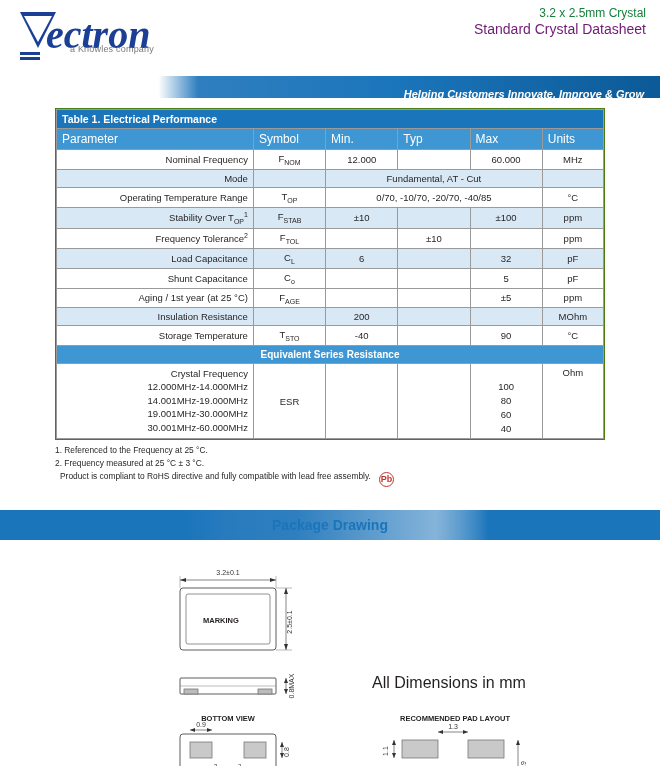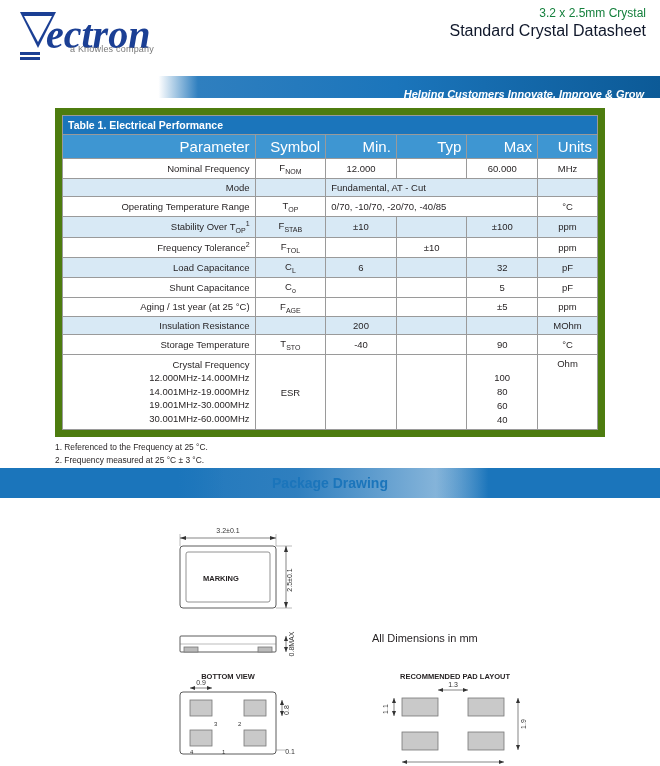--- a/index.html
+++ b/index.html
@@ -41,22 +41,22 @@
     color: #1b75bb;
     font-size: 21px;
     font-weight: bold;
     letter-spacing: .3px;
   }
   .title-sub1 {
     color: #15803d;
     font-size: 12px;
   }
   .title-sub2 {
-    color: #0f172a;
-    font-size: 16px;
+    color: #701a75;
+    font-size: 14px;
   }
 
   
   .tagline-bar {
     position: relative;
     height: 22px;
     margin-top: 4px;
     background: linear-gradient(to right, #ffffff 0%, #ffffff 24%, #2f7fbf 30%, #1b75bb 60%, #0c5a97 100%);
   }
   .tagline {
@@ -65,21 +65,21 @@
     top: 12px;
     color: #ffffff;
     font-size: 11px;
     font-style: italic;
     font-weight: bold;
   }
 
   
   .table-wrap {
     margin: 10px 55px 0 55px;
-    border: 7px solid #4d7c0f;
+    border: 1px solid #4d7c0f;
   }
   table.perf {
     border-collapse: collapse;
     width: 100%;
     font-size: 9.5px;
   }
   table.perf td, table.perf th {
     border: 1px solid #9a9a9a;
     padding: 3px 5px;
     vertical-align: middle;
@@ -88,30 +88,30 @@
     background: #1b75bb;
     color: #ffffff;
     font-weight: bold;
     font-size: 10.5px;
     padding: 4px 6px;
     border: 1px solid #1b75bb;
   }
   .tbl-head td {
     background: #3e96d2;
     color: #ffffff;
-    text-align: right;
+    text-align: left;
     font-weight: normal;
-    font-size: 15px;
+    font-size: 12px;
     padding: 4px 3px;
   }
   .row-alt td { background: #d8e9f5; }
   .row-white td { background: #ffffff; }
   .c { text-align: center; }
   .l { text-align: right; }
-  .span-mid { text-align: left; }
+  .span-mid { text-align: center; }
   .esr-band td {
     background: #3e96d2;
     color: #ffffff;
     text-align: center;
     font-weight: bold;
     font-size: 10px;
     padding: 3px;
   }
   .esr-body td { background: #ffffff; vertical-align: top; }
   .esr-list { line-height: 1.45; }
@@ -135,21 +135,21 @@
     font-size: 9px;
     font-weight: bold;
     text-align: center;
     line-height: 12px;
     vertical-align: -3px;
     margin-left: 6px;
   }
 
   
   .pkg-band {
-    margin-top: 1px;
+    margin-top: 23px;
     height: 30px;
     background: linear-gradient(to right, #0c5a97 0%, #1b75bb 18%, #2f7fbf 45%, #ffffff 96%);
     position: relative;
   }
   .pkg-band .label {
     position: absolute;
     left: 0; right: 0; top: 7px;
     text-align: center;
     color: #1b75bb;
     font-size: 14px;
@@ -167,21 +167,21 @@
     position: relative;
     height: 280px;
     margin-top: 6px;
   }
   .dim-text { font-size: 7px; fill: #333; font-family: "Liberation Sans", sans-serif; }
   .small-label { font-size: 6px; fill: #333; font-family: "Liberation Sans", sans-serif; }
   .cap-label { font-size: 7.5px; font-weight: bold; fill:#231f20; font-family:"Liberation Sans", sans-serif; }
   .alldim {
     position: absolute;
     left: 372px; top: 128px;
-    font-size: 11px;
+    font-size: 16px;
   }
 </style>
 </head>
 <body>
 
 <div class="header">
   <div class="logo-wrap">
     <svg width="190" height="58" viewBox="0 0 190 58" xmlns="http://www.w3.org/2000/svg">
       <polygon points="4,4 40,4 22,40 4,4" fill="#1b3f94"></polygon>
       <polygon points="8,8 36,8 22,34 8,8" fill="#ffffff"></polygon>
@@ -297,20 +297,23 @@
 
     <tr class="row-white">
       <td class="l">Storage Temperature</td>
       <td class="c"><span>T</span><sub>STO</sub></td>
       <td class="c">-40</td>
       <td class="c"></td>
       <td class="c">90</td>
       <td class="c">°C</td>
     </tr>
 
+    <tr class="esr-band">
+      <td colspan="6">Equivalent Series Resistance</td>
+    </tr>
 
     <tr class="esr-body">
       <td class="l">
         <div style="padding-bottom:1px;">Crystal Frequency</div>
         <div class="esr-list">
           <div>12.000MHz-14.000MHz</div>
           <div>14.001MHz-19.000MHz</div>
           <div>19.001MHz-30.000MHz</div>
           <div>30.001MHz-60.000MHz</div>
         </div>
@@ -328,20 +331,24 @@
       </td>
       <td class="c" style="vertical-align:top;text-align:center;">Ohm</td>
     </tr>
   </tbody>
     </table>
 </div>
 
 <div class="notes">
   <div>1. Referenced to the Frequency at 25 °C.</div>
   <div>2. Frequency measured at 25 °C ± 3 °C.</div>
+  <div>
+    <span style="padding-left:5px;">Product is compliant to RoHS directive and fully compatible with lead free assembly.</span>
+    <span class="pb-badge">Pb</span>
+  </div>
 </div>
 
 <div class="pkg-band">
   <div class="bar-inner"></div>
   <div class="label">Package Drawing</div>
 </div>
 
 <div class="drawing">
 
   <div class="alldim">All Dimensions in mm</div>

